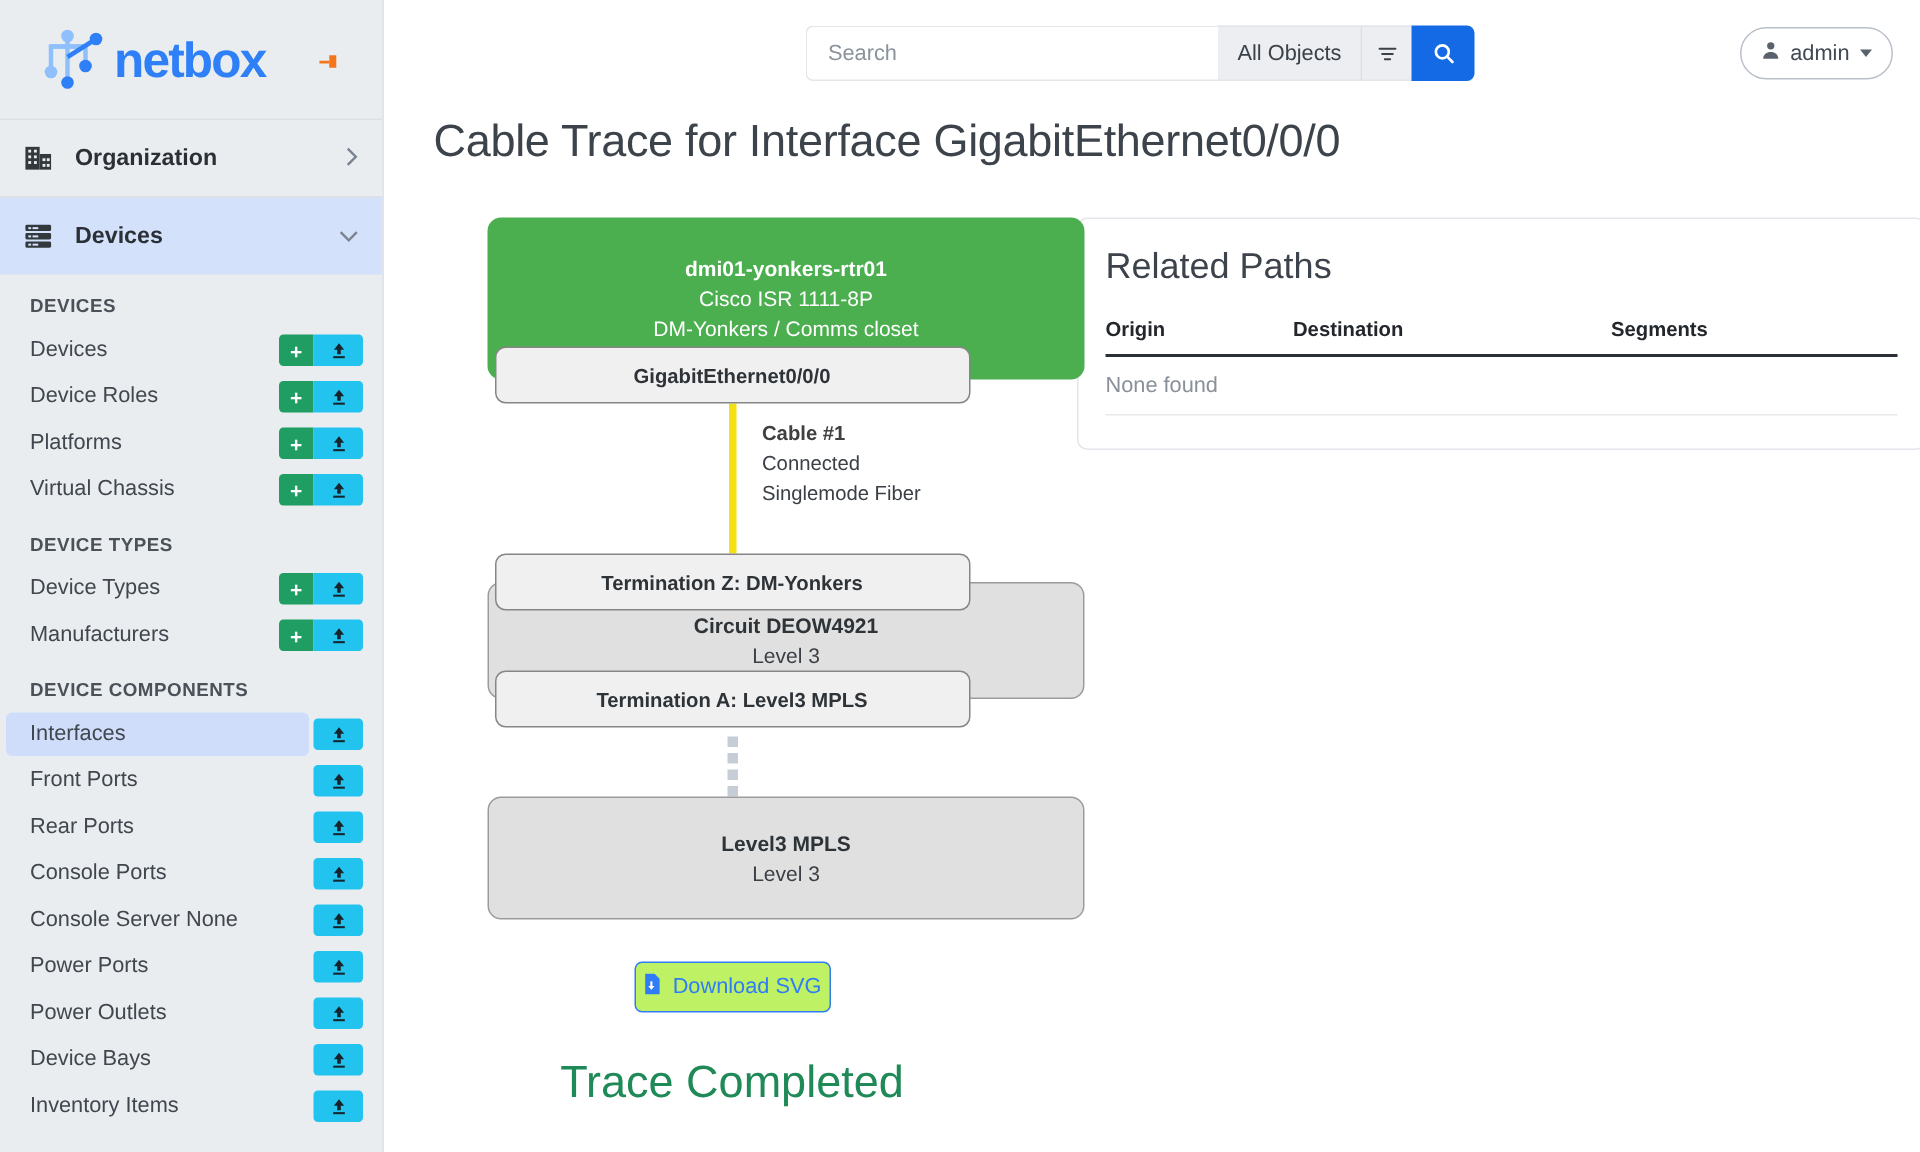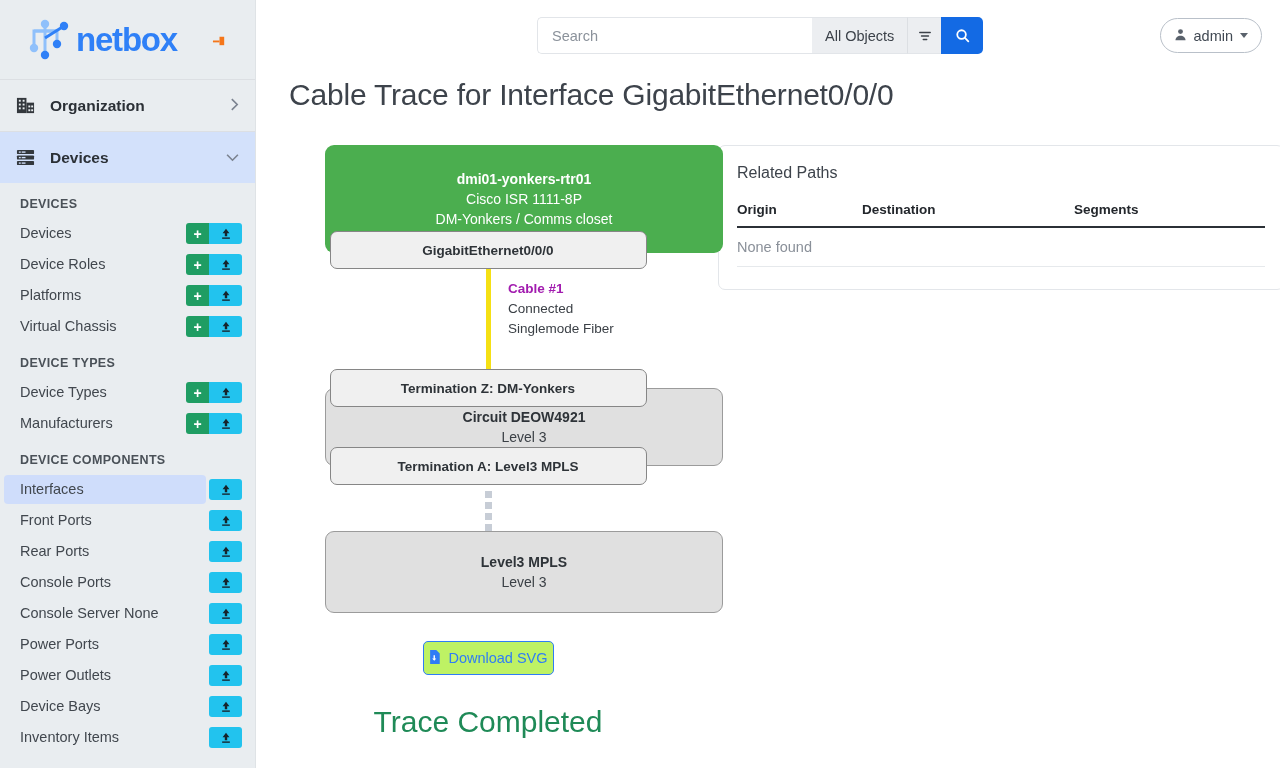--- a/index.html
+++ b/index.html
@@ -154,21 +154,21 @@
     font-size: 13.5px; font-weight: 700; color: #2e3338;
     position: relative; z-index: 3;
   }
 
   .cable-gap { height: 100px; position: relative; }
   .cable-line {
     position: absolute; left: 199px; top: 0; width: 5px; height: 100px;
     background: #f5e014; margin-left: -2px;
   }
   .cable-label { position: absolute; left: 219px; top: 10px; text-align: left; }
-  .cable-label .c1 { font-size: 13.5px; font-weight: 700; color: #a21caf; line-height: 20px; }
+  .cable-label .c1 { font-size: 13.5px; font-weight: 700; color: #404040; line-height: 20px; }
   .cable-label .c2, .cable-label .c3 { font-size: 13.5px; color: #3b4046; line-height: 20px; }
 
   .dotted-gap { height: 46px; position: relative; }
   .dotted-gap i {
     position: absolute; left: 196px; width: 7px; height: 7px;
     background: #c7cdd6; display: block;
   }
 
   .dl-btn {
     margin: 28px auto 0; width: 131px; height: 34px;
@@ -180,21 +180,21 @@
     margin-top: 30px; text-align: center;
     font-size: 30px; color: #1f8a57; font-weight: 400;
   }
 
   
   .side-col { flex: 1; padding: 0 18px 0 30px; }
   .card {
     background: #fff; border: 1px solid #e3e6ea; border-radius: 7px;
     padding: 18px 18px 22px 18px; width: 566px;
   }
-  .card h2 { font-size: 16px; font-weight: 400; color: #3d434b; margin-bottom: 20px; }
+  .card h2 { font-size: 24px; font-weight: 400; color: #3d434b; margin-bottom: 20px; }
   table.rp { width: 100%; border-collapse: collapse; }
   table.rp th {
     text-align: left; font-size: 13.5px; font-weight: 700; color: #23272c;
     padding: 0 0 9px 0; border-bottom: 2px solid #2b3036;
   }
   table.rp td {
     font-size: 14.5px; color: #8a9099;
     padding: 11px 0 11px 0; border-bottom: 1px solid #e6e9ec;
   }
 </style>

